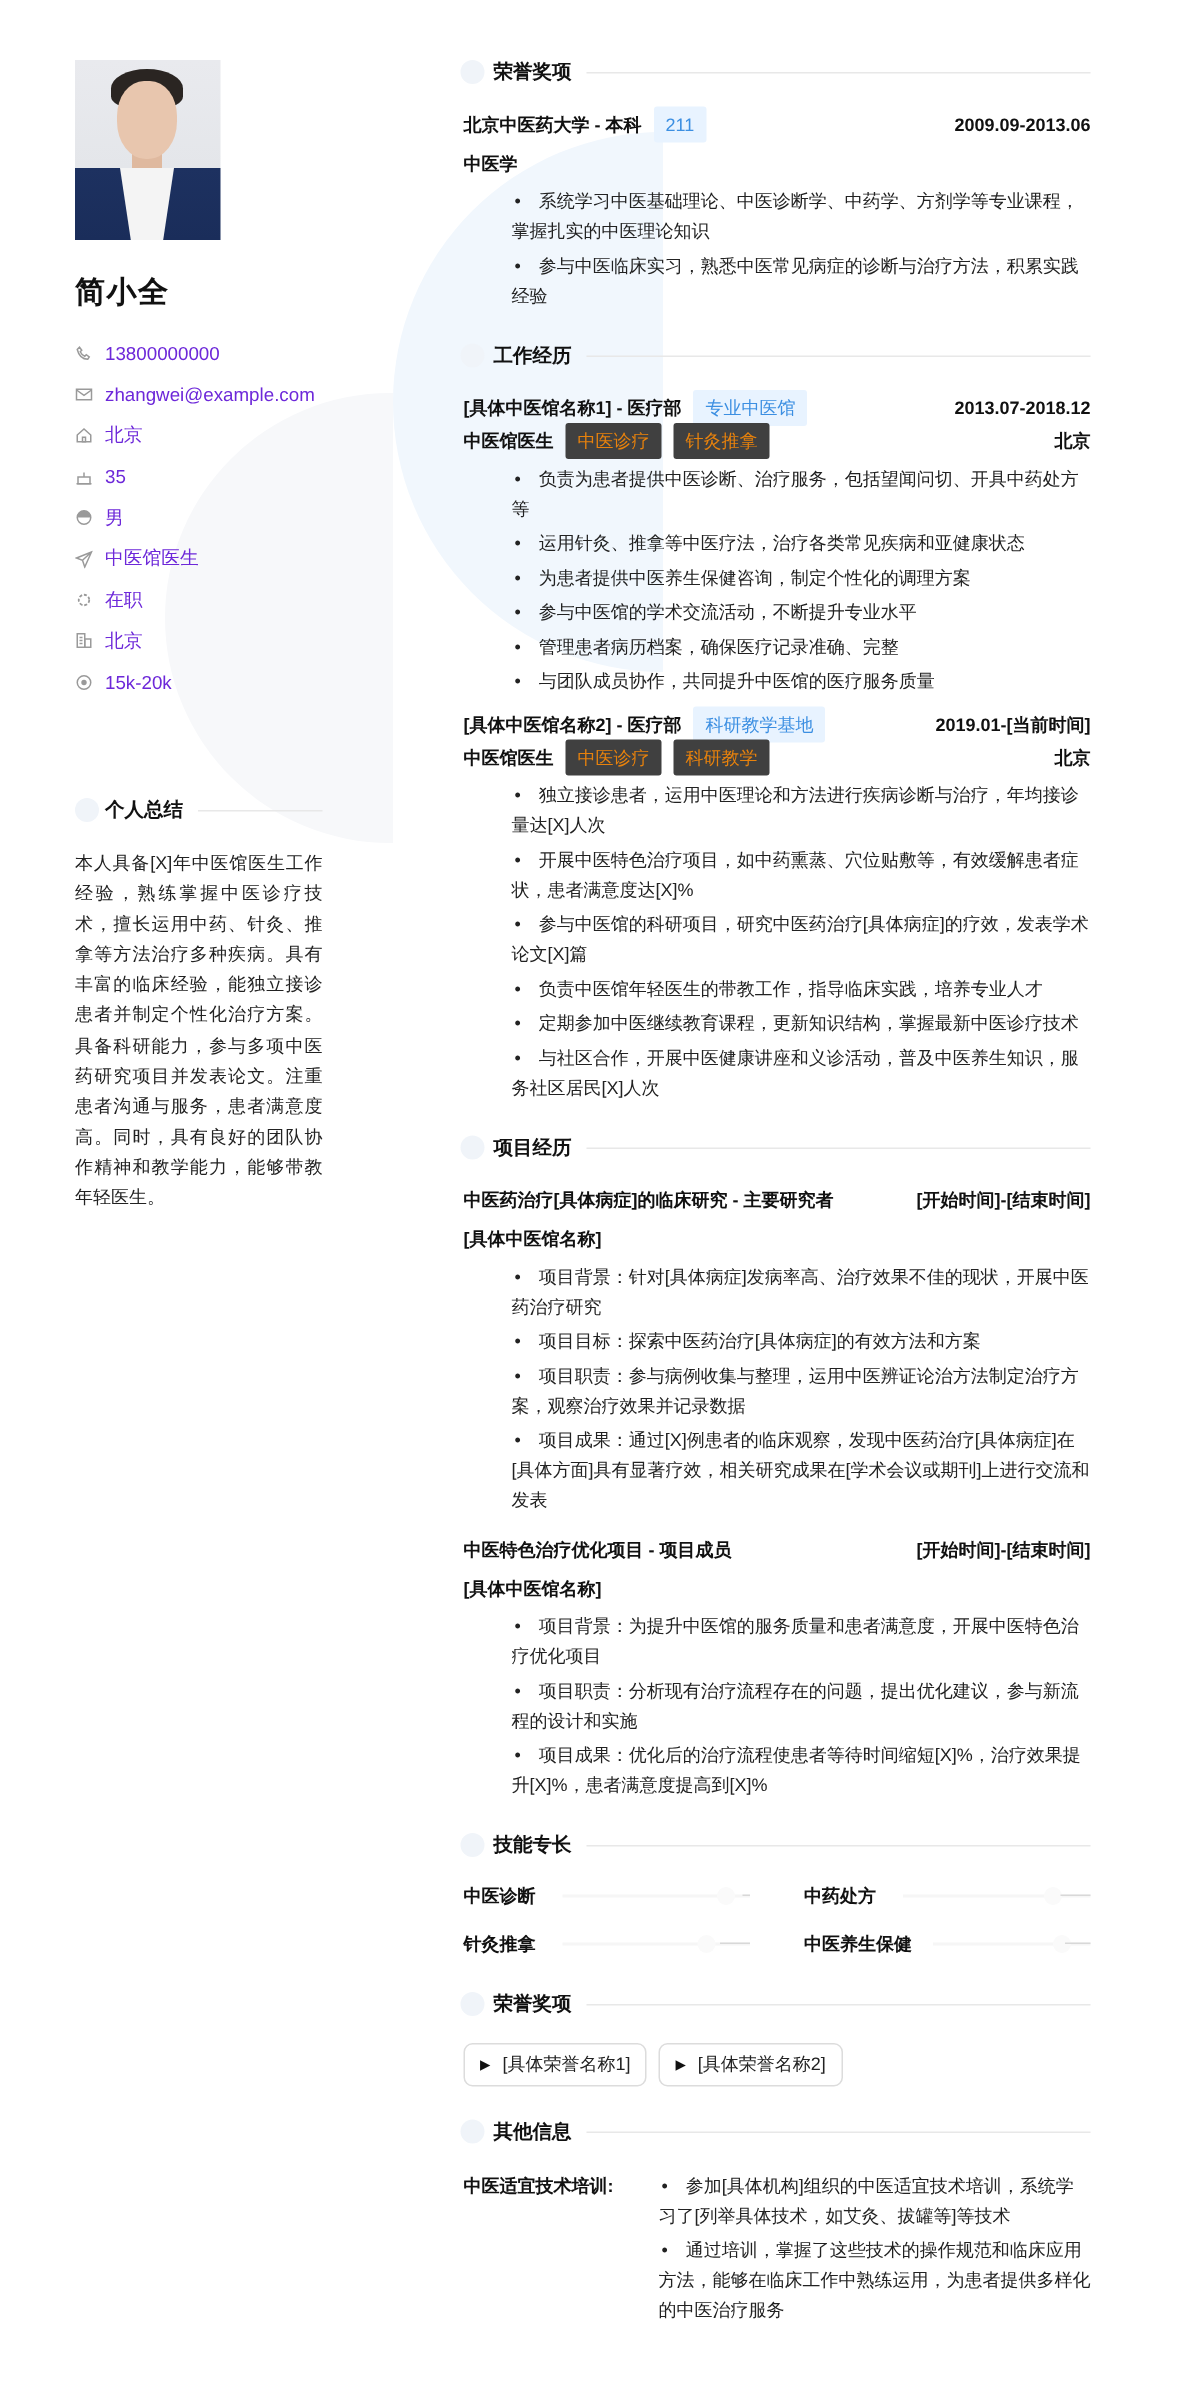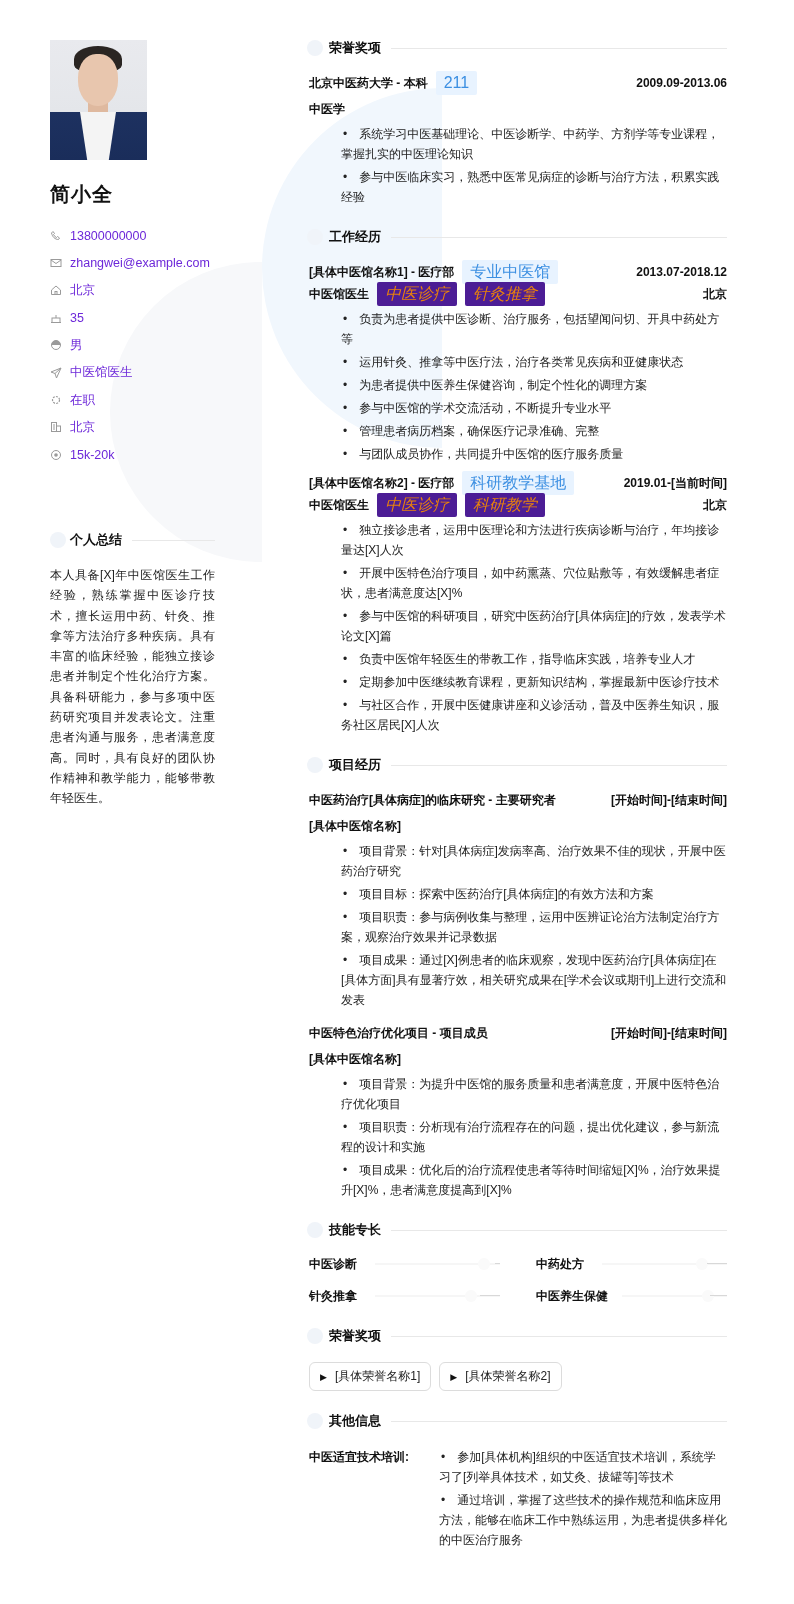--- a/index.html
+++ b/index.html
@@ -29,23 +29,23 @@
   .sec-head .line { flex: 1; height: 1px; background: #e8e8e8; }
   .summary .text { margin-top: 15px; font-size: 12px; line-height: 20.3px; color: #222; text-align: justify; }
 
   .right { position: absolute; left: 309px; top: 38px; width: 418px; z-index: 1; }
   .section { margin-bottom: 20px; }
   .sec-head.r .dot { margin-left: -2px; margin-right: 6px; }
   .entry { margin-top: 14px; }
   .row { display: flex; justify-content: space-between; align-items: center; height: 22px; }
   .row .l { display: flex; align-items: center; font-weight: bold; font-size: 12px; color: #111; }
   .row .r { font-weight: bold; font-size: 12px; color: #111; }
-  .tag { display: inline-block; font-weight: normal; font-size: 16px; padding: 4px 8px; margin-left: 8px; border-radius: 2px; line-height: 16px; }
+  .tag { display: inline-block; font-weight: normal; font-size: 12px; padding: 4px 8px; margin-left: 8px; border-radius: 2px; line-height: 16px; }
   .tag.blue { background: #e8f3ff; color: #3c8fe2; }
-  .tag.orange { background: #4c1d95; color: #e8820c; font-style: italic; }
+  .tag.orange { background: #404040; color: #e8820c; }
   .sub { font-weight: bold; font-size: 12px; margin-top: 4px; height: 22px; line-height: 22px; color: #111; }
   ul.bul { list-style: none; margin-top: 4px; }
   ul.bul li { font-size: 12px; line-height: 20px; color: #222; margin-bottom: 3px; margin-left: 32px; }
   ul.bul li::before { content: "•"; margin-right: 12px; margin-left: 2px; }
 
   .skills { display: grid; grid-template-columns: 1fr 1fr; column-gap: 36px; row-gap: 12px; margin-top: 14px; }
   .skill { display: flex; align-items: center; height: 20px; font-size: 12px; font-weight: bold; color: #111; }
   .skill .lbl { width: 60px; flex: none; }
   .skill .bar { flex: 1; height: 2px; background: #f6f6f6; margin-left: 6px; position: relative; }
   .skill .bar .knob { position: absolute; top: -5px; width: 12px; height: 12px; border-radius: 50%; background: #fafafa; }

